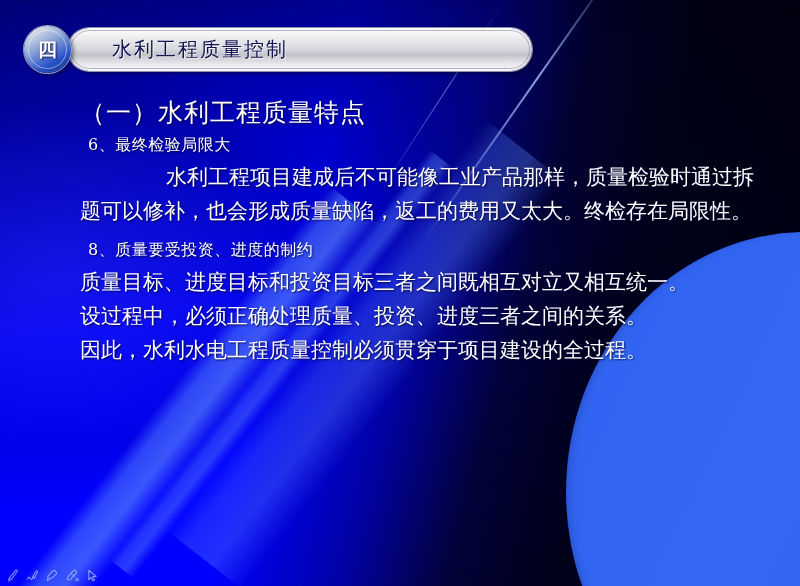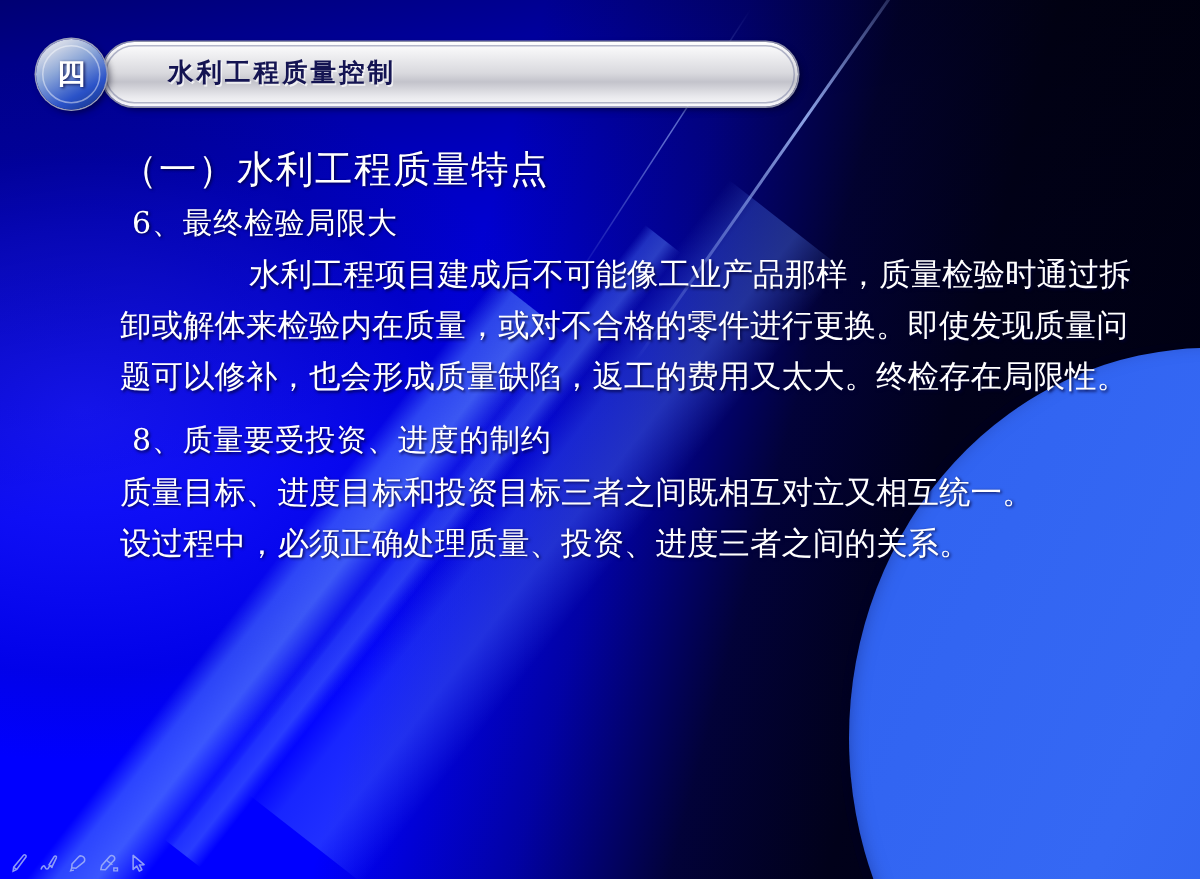--- a/index.html
+++ b/index.html
@@ -166,22 +166,22 @@
     border-radius: 20px;
     border: 1px solid rgba(120,125,160,0.55);
     pointer-events: none;
   }
   .banner-title {
     position: absolute;
     left: 88px;
     top: 0;
     height: 47px;
     line-height: 47px;
-    font-size: 17px;
-    font-weight: bold;
+    font-size: 20px;
+    font-weight: normal;
     color: #141452;
     letter-spacing: 2px;
     white-space: nowrap;
     text-shadow: 1px 1px 0 rgba(255,255,255,0.7);
   }
   .banner-badge {
     position: absolute;
     left: 0px;
     top: 0px;
     width: 47px;
@@ -228,21 +228,21 @@
     text-shadow: 1px 1px 2px rgba(0,0,50,0.85);
     font-family: "DejaVu Serif", "Liberation Serif", serif;
   }
   .heading-1 {
     font-size: 25px;
     padding-left: 80px;
     margin-bottom: 6px;
     letter-spacing: 1px;
   }
   .heading-2 {
-    font-size: 20px;
+    font-size: 16px;
     padding-left: 88px;
     margin-bottom: 4px;
     letter-spacing: 0.5px;
   }
   .para {
     font-size: 21px;
     padding-left: 32px;
     line-height: 34px;
     letter-spacing: 0px;
     margin-left: 48px;
@@ -309,30 +309,30 @@
     <div class="banner-title">水利工程质量控制</div>
   </div>
 
   <div class="content">
 
     <div class="line heading-1">（一）水利工程质量特点</div>
 
     <div class="line heading-2">6、最终检验局限大</div>
 
     <div class="line para indent">水利工程项目建成后不可能像工业产品那样，质量检验时通过拆</div>
-    <div class="line para">卸或解体来检验内在质量，或对不合格的零件进行更换。即使发现质量问</div>
     <div class="line para">题可以修补，也会形成质量缺陷，返工的费用又太大。终检存在局限性。</div>
 
     <div class="gap"></div>
 
     <div class="line heading-2">8、质量要受投资、进度的制约</div>
 
     <div class="line para indent-sm">质量目标、进度目标和投资目标三者之间既相互对立又相互统一。</div>
     <div class="line para">设过程中，必须正确处理质量、投资、进度三者之间的关系。</div>
 
+    <div class="line para indent-sm">因此，水利水电工程质量控制必须贯穿于项目建设的全过程。</div>
   </div>
 
   <div class="toolbar">
 
     <div class="tool">
       <svg width="15" height="15" viewBox="0 0 16 16">
         <path d="M11.5 2.2 C12.4 1.6 13.6 2.4 13.2 3.4 L6.6 12.4 L4.0 13.6 L4.4 10.8 Z" fill="none" stroke="#aab9f7" stroke-width="1.1"></path>
         <path d="M4.4 10.9 L6.6 12.4" fill="none" stroke="#aab9f7" stroke-width="1"></path>
       </svg>
     </div>

